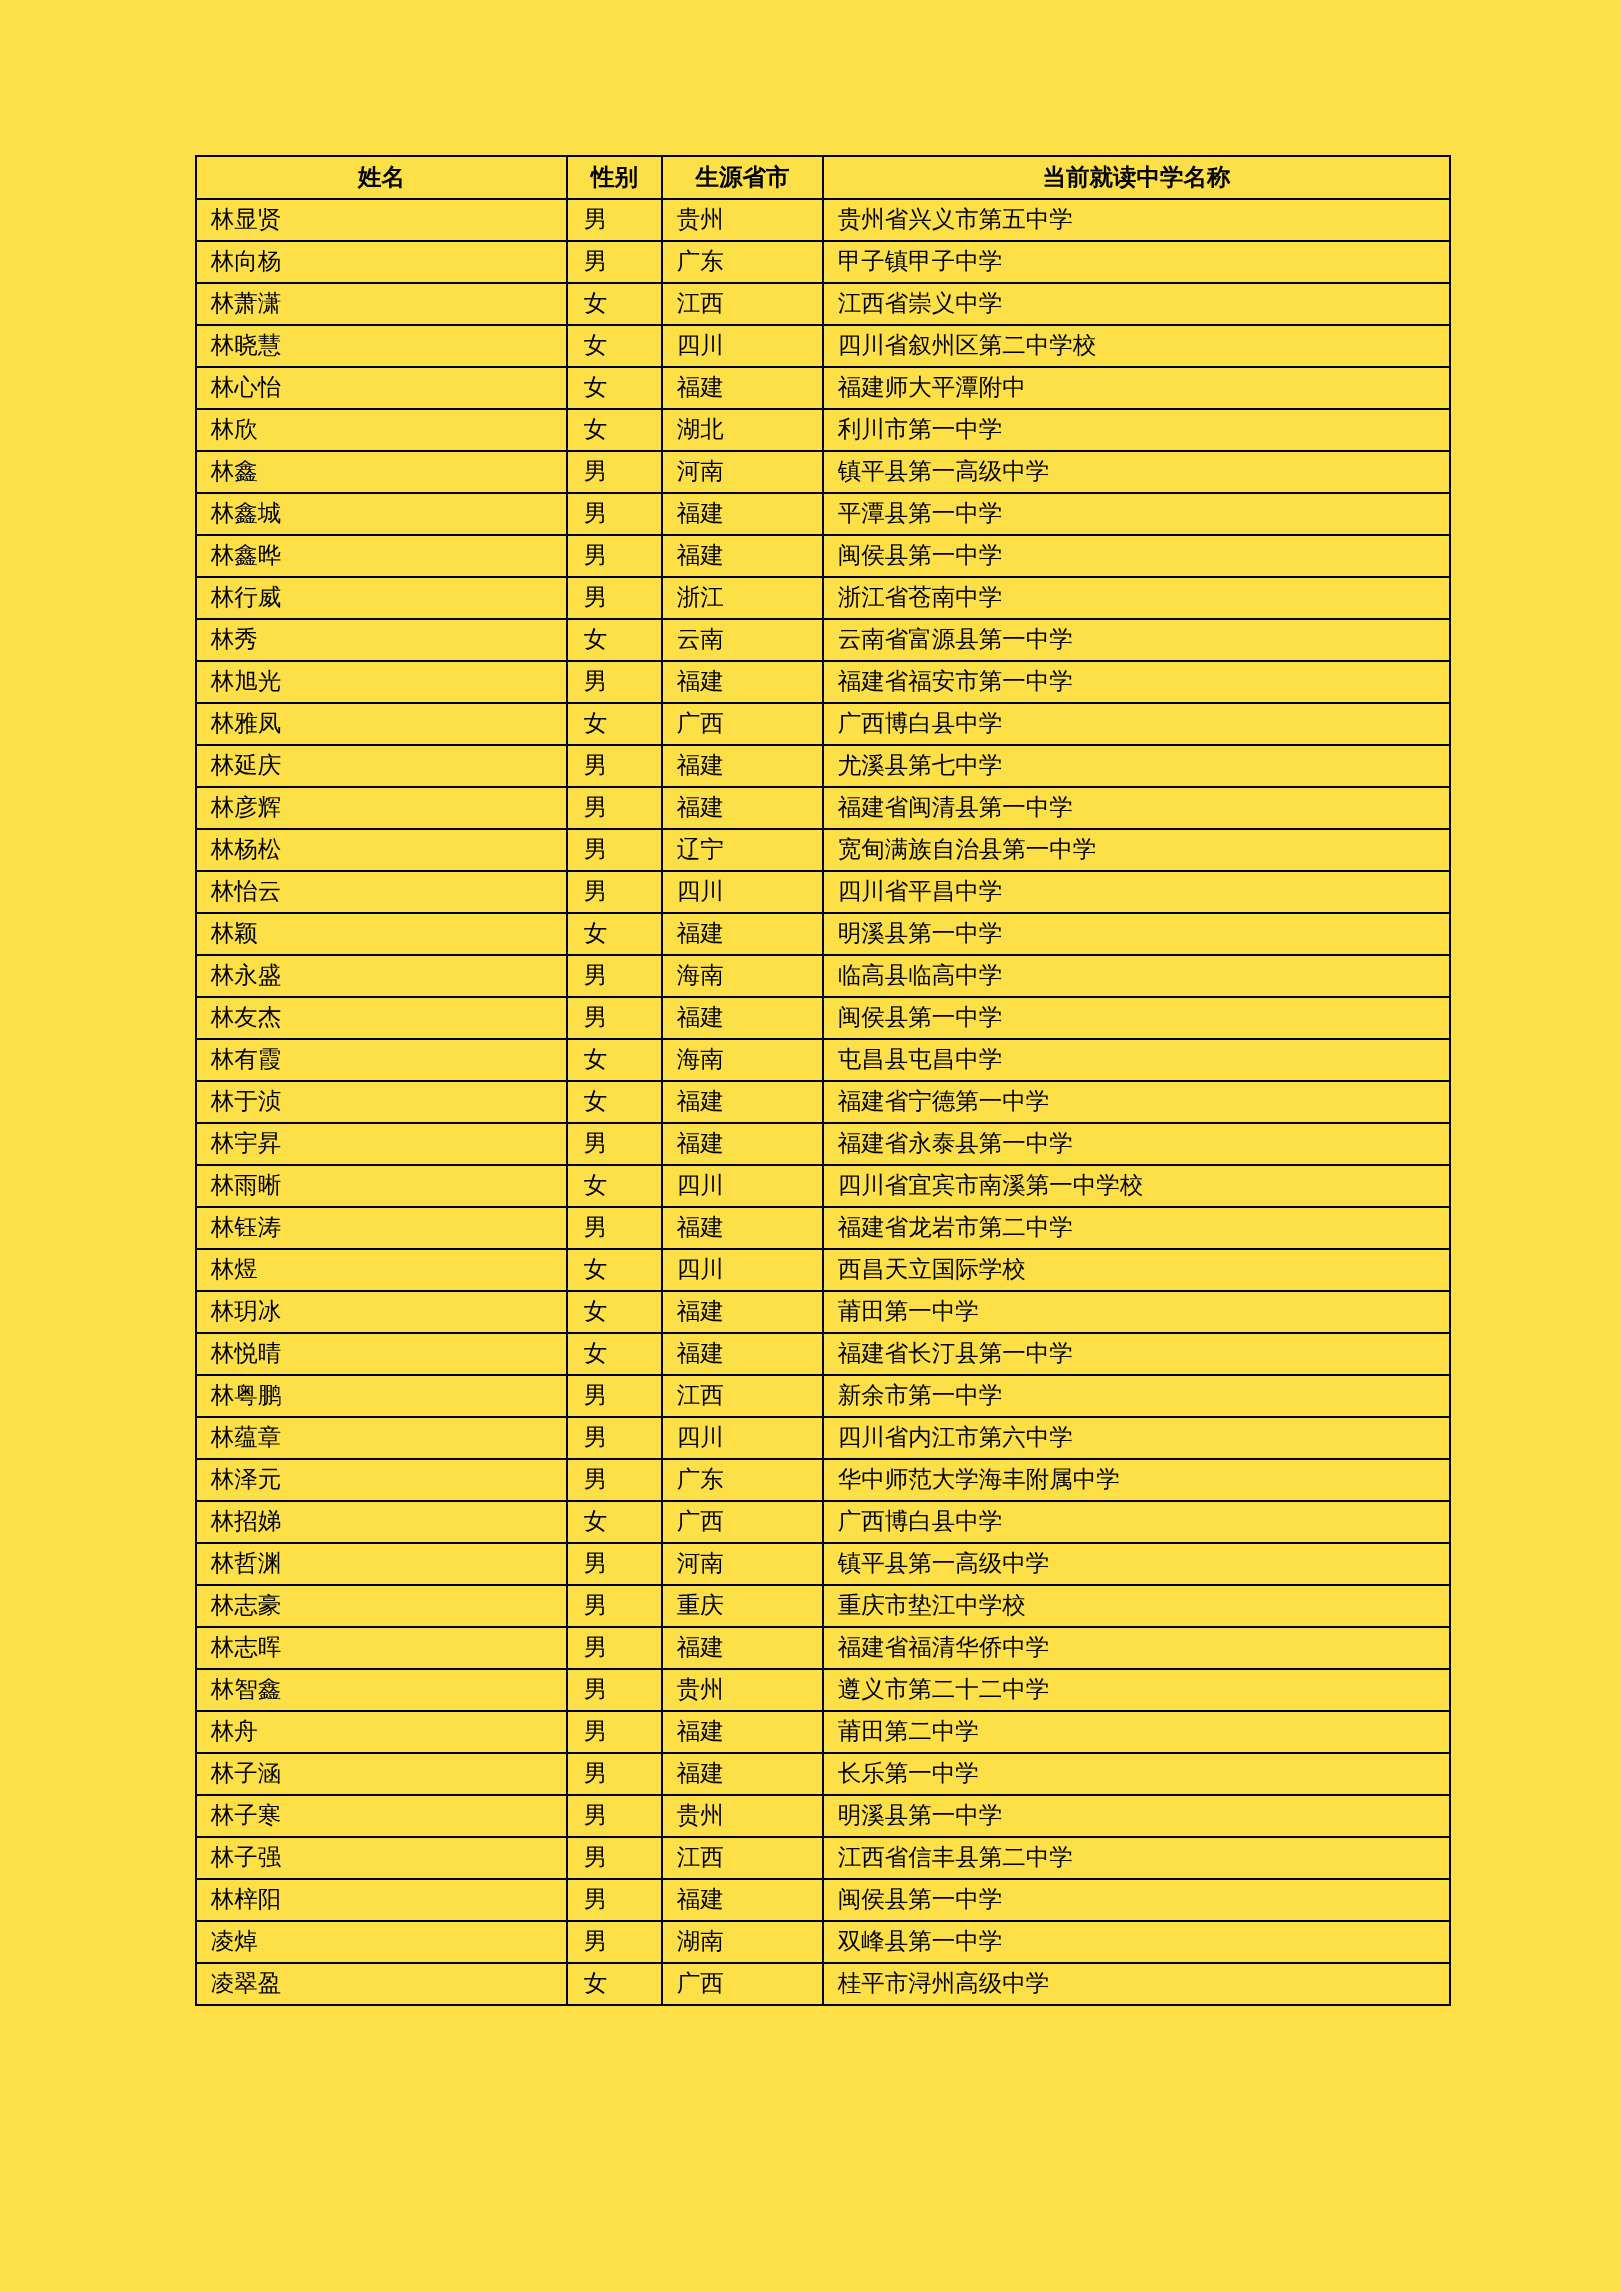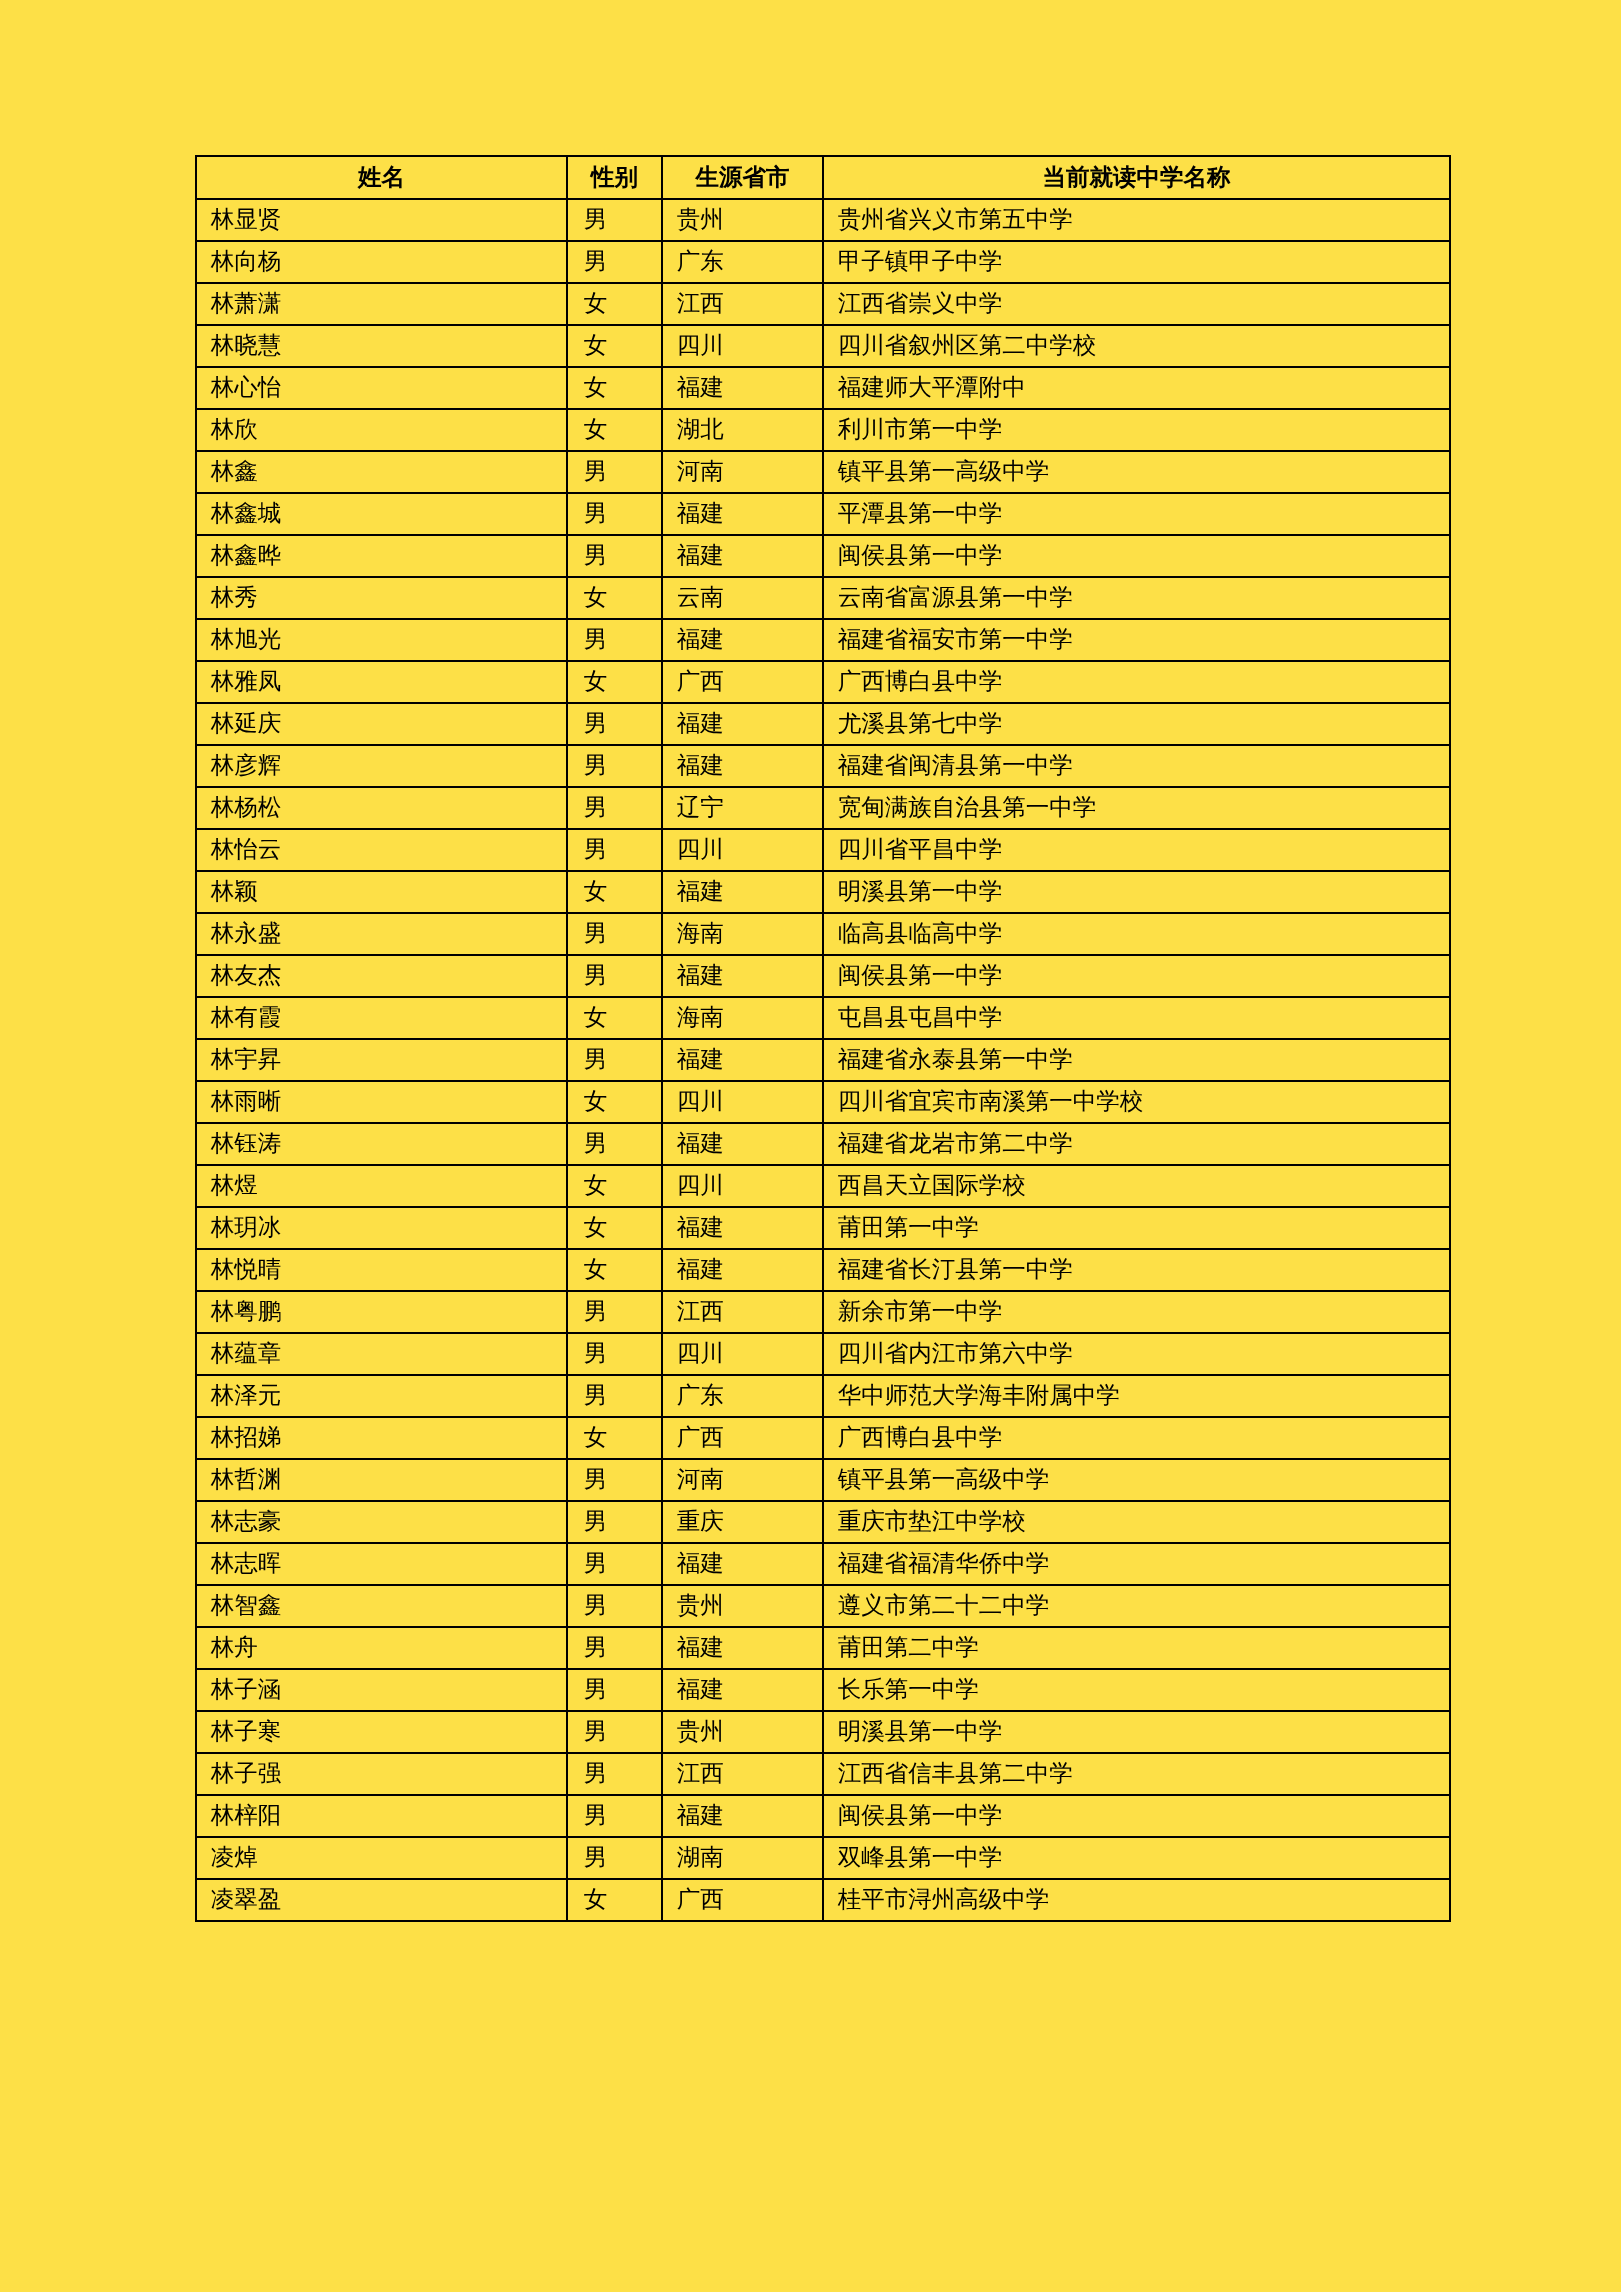--- a/index.html
+++ b/index.html
@@ -86,20 +86,26 @@
           <td class="c-prov">福建</td>
           <td class="c-school">平潭县第一中学</td>
         </tr>
         <tr>
           <td class="c-name">林鑫晔</td>
           <td class="c-gender">男</td>
           <td class="c-prov">福建</td>
           <td class="c-school">闽侯县第一中学</td>
         </tr>
         <tr>
+          <td class="c-name">林行威</td>
+          <td class="c-gender">男</td>
+          <td class="c-prov">浙江</td>
+          <td class="c-school">浙江省苍南中学</td>
+        </tr>
+        <tr>
           <td class="c-name">林秀</td>
           <td class="c-gender">女</td>
           <td class="c-prov">云南</td>
           <td class="c-school">云南省富源县第一中学</td>
         </tr>
         <tr>
           <td class="c-name">林旭光</td>
           <td class="c-gender">男</td>
           <td class="c-prov">福建</td>
           <td class="c-school">福建省福安市第一中学</td>
@@ -150,20 +156,26 @@
           <td class="c-name">林友杰</td>
           <td class="c-gender">男</td>
           <td class="c-prov">福建</td>
           <td class="c-school">闽侯县第一中学</td>
         </tr>
         <tr>
           <td class="c-name">林有霞</td>
           <td class="c-gender">女</td>
           <td class="c-prov">海南</td>
           <td class="c-school">屯昌县屯昌中学</td>
+        </tr>
+        <tr>
+          <td class="c-name">林于浈</td>
+          <td class="c-gender">女</td>
+          <td class="c-prov">福建</td>
+          <td class="c-school">福建省宁德第一中学</td>
         </tr>
         <tr>
           <td class="c-name">林宇昇</td>
           <td class="c-gender">男</td>
           <td class="c-prov">福建</td>
           <td class="c-school">福建省永泰县第一中学</td>
         </tr>
         <tr>
           <td class="c-name">林雨晰</td>
           <td class="c-gender">女</td>

